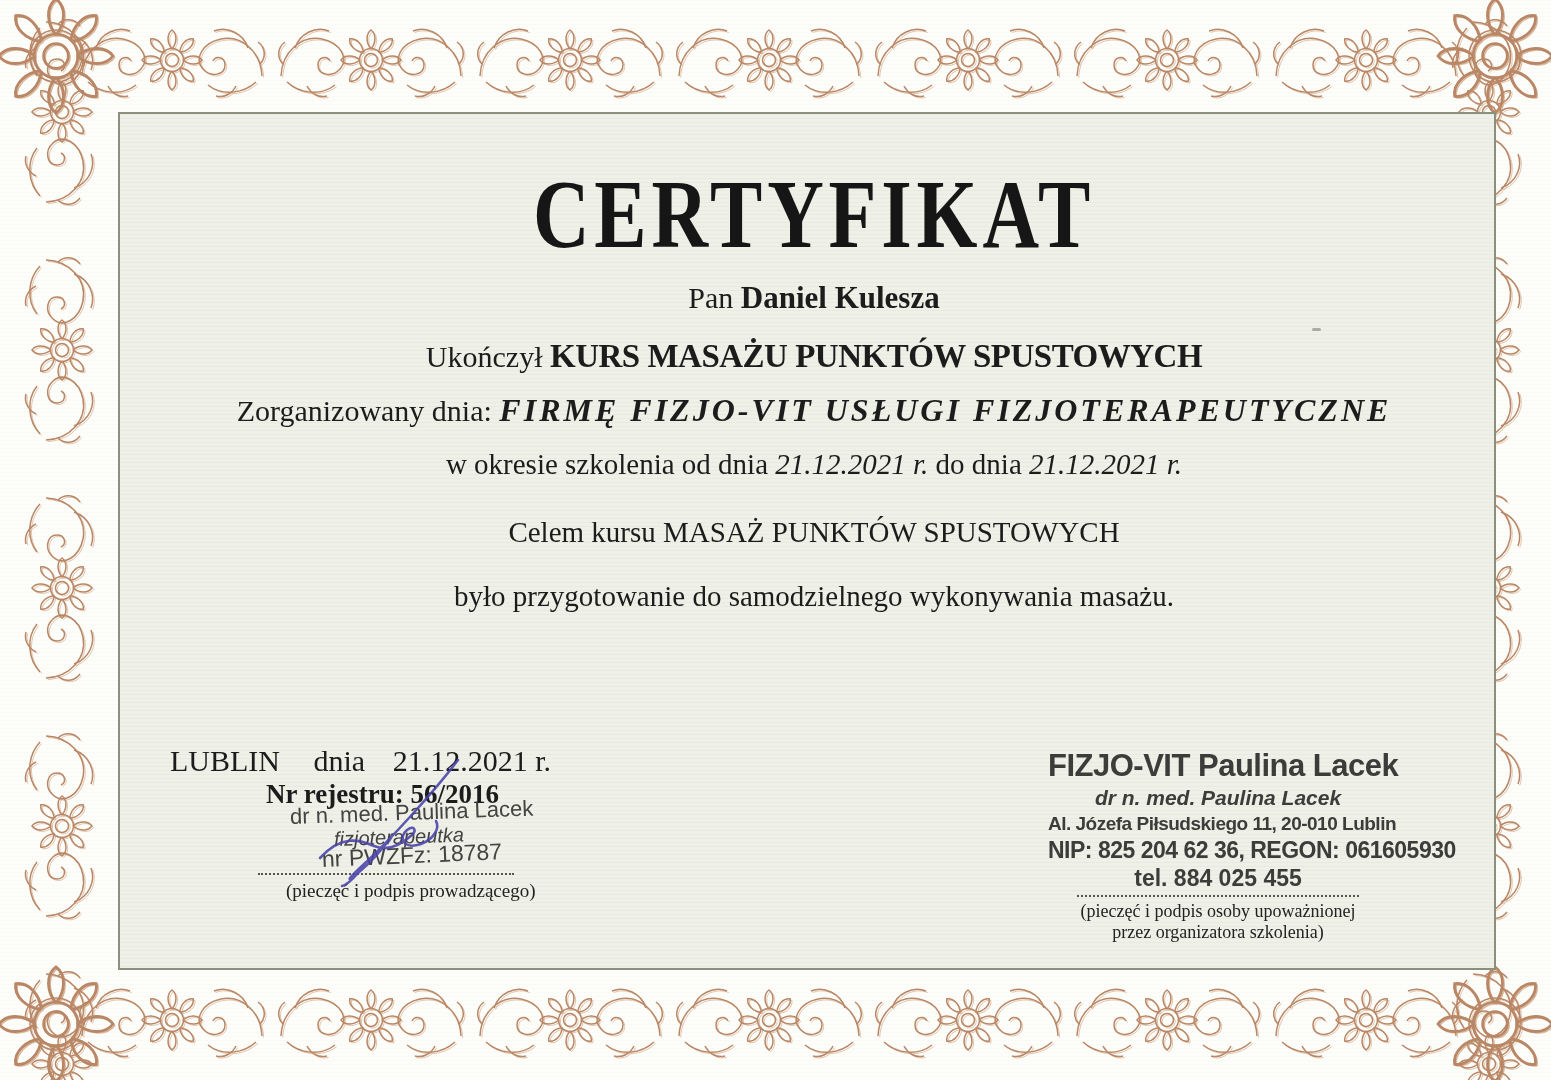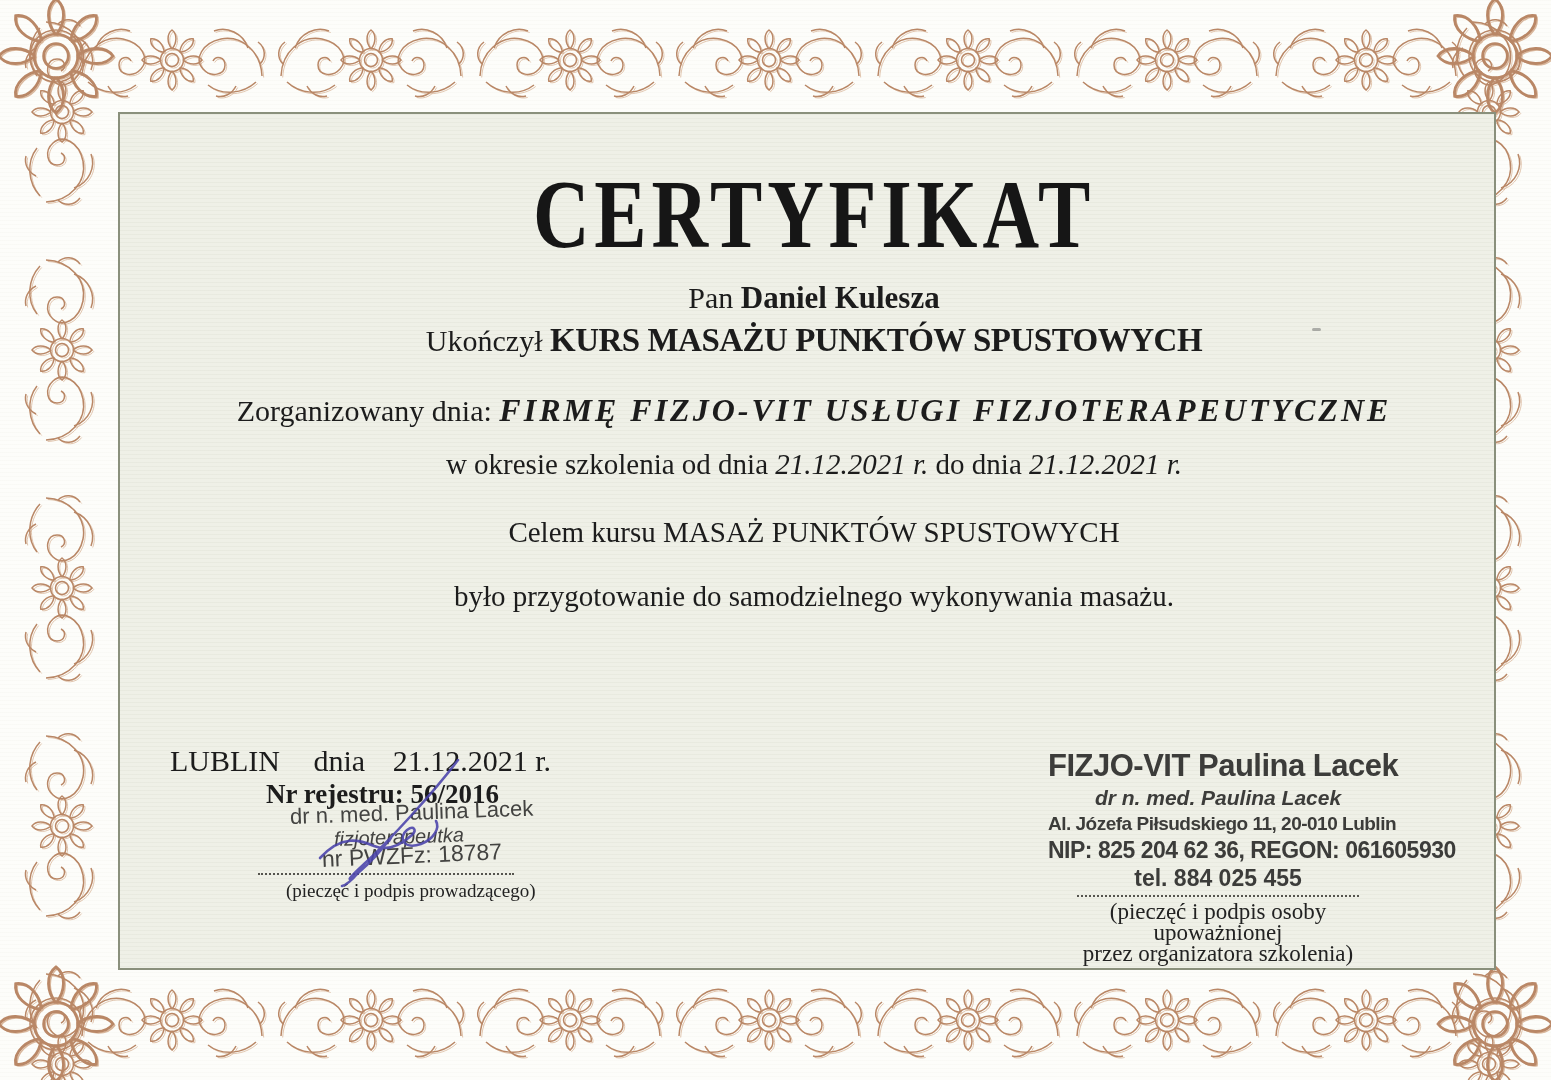--- a/index.html
+++ b/index.html
@@ -20,21 +20,21 @@
       repeating-linear-gradient(180deg, rgba(120,130,100,0.055) 0px, rgba(120,130,100,0.055) 1px, transparent 1px, transparent 4px),
       #eff0e7;
   }
   .line{position:absolute;left:14px;right:0;text-align:center;white-space:nowrap;}
   .cert-title{
     top:44px;font-size:98px;font-weight:bold;letter-spacing:6px;
     transform:scaleX(0.80);transform-origin:50% 50%;color:#161616;
   }
   .recipient{top:166px;font-size:30px;}
   .recipient .name{font-weight:bold;font-size:31px;}
-  .completion{top:208px;font-size:30px;}
+  .completion{top:224px;font-size:30px;}
   .completion .course{font-weight:bold;font-size:33px;letter-spacing:-0.5px;}
   .organizer{top:278px;font-size:30px;}
   .organizer .firm{font-weight:bold;font-style:italic;font-size:32px;letter-spacing:3px;}
   .period{top:334px;font-size:29px;}
   .period .date{font-style:italic;}
   .goal{top:402px;font-size:29px;}
   .goal-text{top:466px;font-size:29px;}
   .scope{top:536px;font-size:29px;}
 
   .footer-left{position:absolute;left:50px;top:628px;width:480px;height:270px;}
@@ -53,21 +53,21 @@
 
   .footer-right{position:absolute;left:928px;top:634px;width:340px;text-align:center;
     font-family:"Liberation Sans", sans-serif;color:#3c3c3a;}
   .fr-line{white-space:nowrap;}
   .company{font-size:31px;font-weight:bold;letter-spacing:-0.5px;}
   .person{font-size:21px;font-weight:bold;font-style:italic;margin-top:2px;}
   .address{font-size:19px;font-weight:bold;margin-top:3px;letter-spacing:-0.5px;}
   .taxids{font-size:23px;font-weight:bold;margin-top:2px;letter-spacing:-0.5px;}
   .phone{font-size:23px;font-weight:bold;margin-top:1px;}
   .dots-right{width:282px;height:0;border-bottom:2px dotted #55544e;margin:3px auto 4px auto;}
-  .caption-right{font-family:"Liberation Serif", serif;font-size:23px;color:#222;line-height:21px;}
+  .caption-right{font-family:"Liberation Serif", serif;font-size:18px;color:#222;line-height:21px;}
   .speck{position:absolute;left:1192px;top:214px;width:9px;height:3px;background:rgba(90,90,90,0.45);border-radius:2px;}
 </style>
 </head>
 <body>
 
 <svg class="border-svg" width="1551" height="1080" viewBox="0 0 1551 1080" aria-hidden="true">
   <defs>
     <path id="petal" d="M0,11 C5,17 5.5,26 0,30 C-5.5,26 -5,17 0,11"></path>
     <g id="flower">
       <circle r="6.5"></circle>

